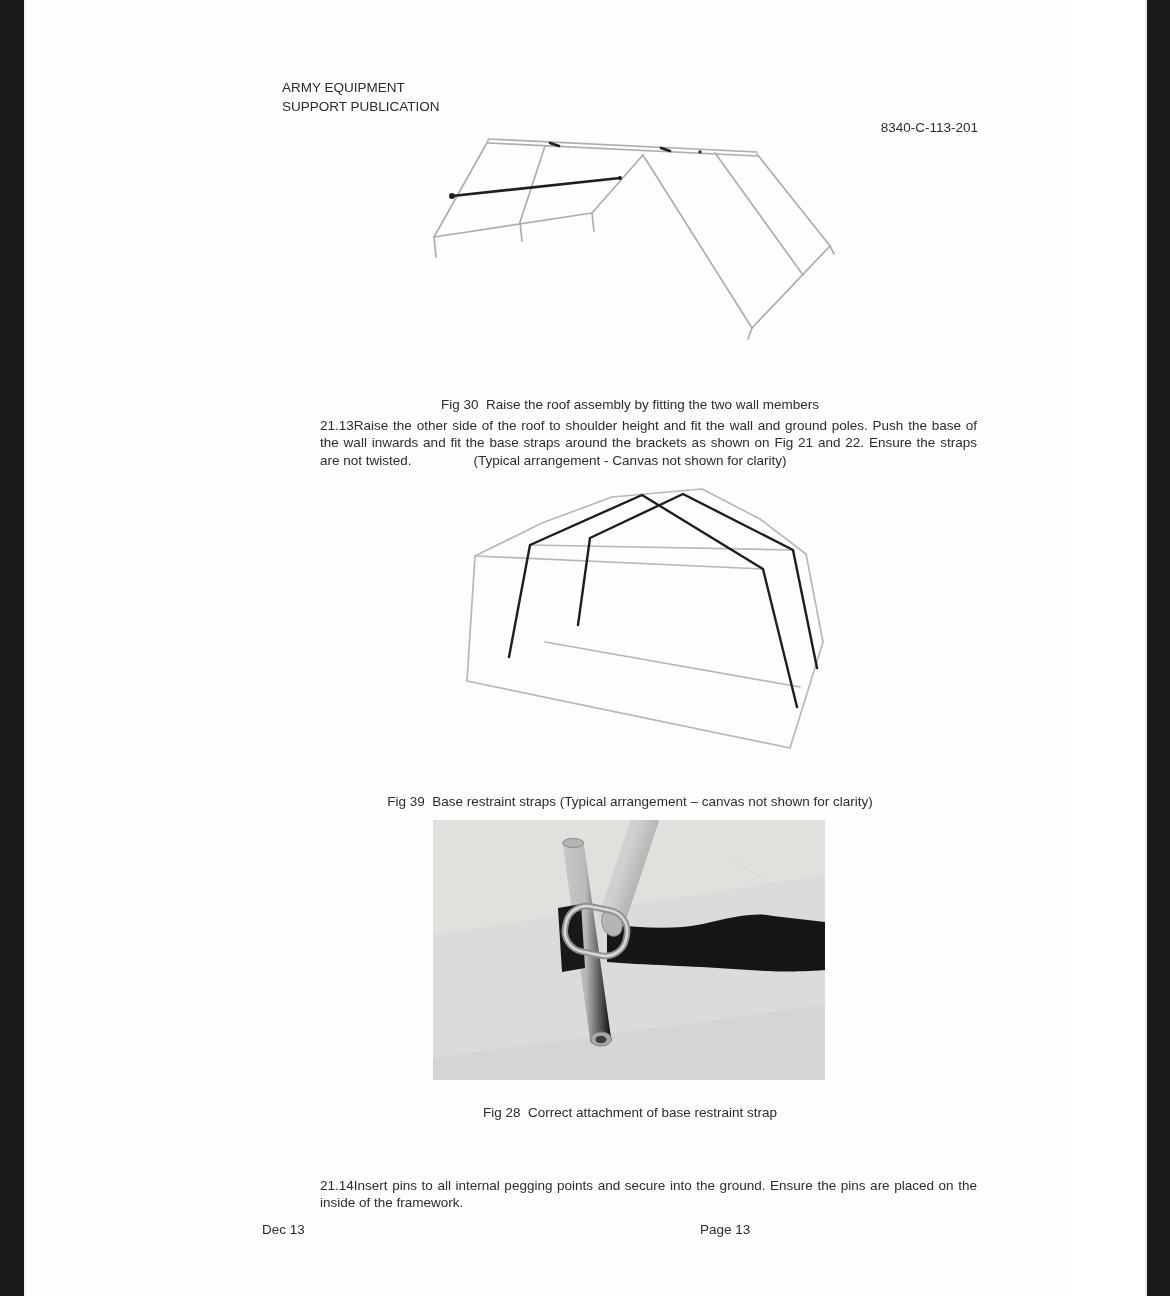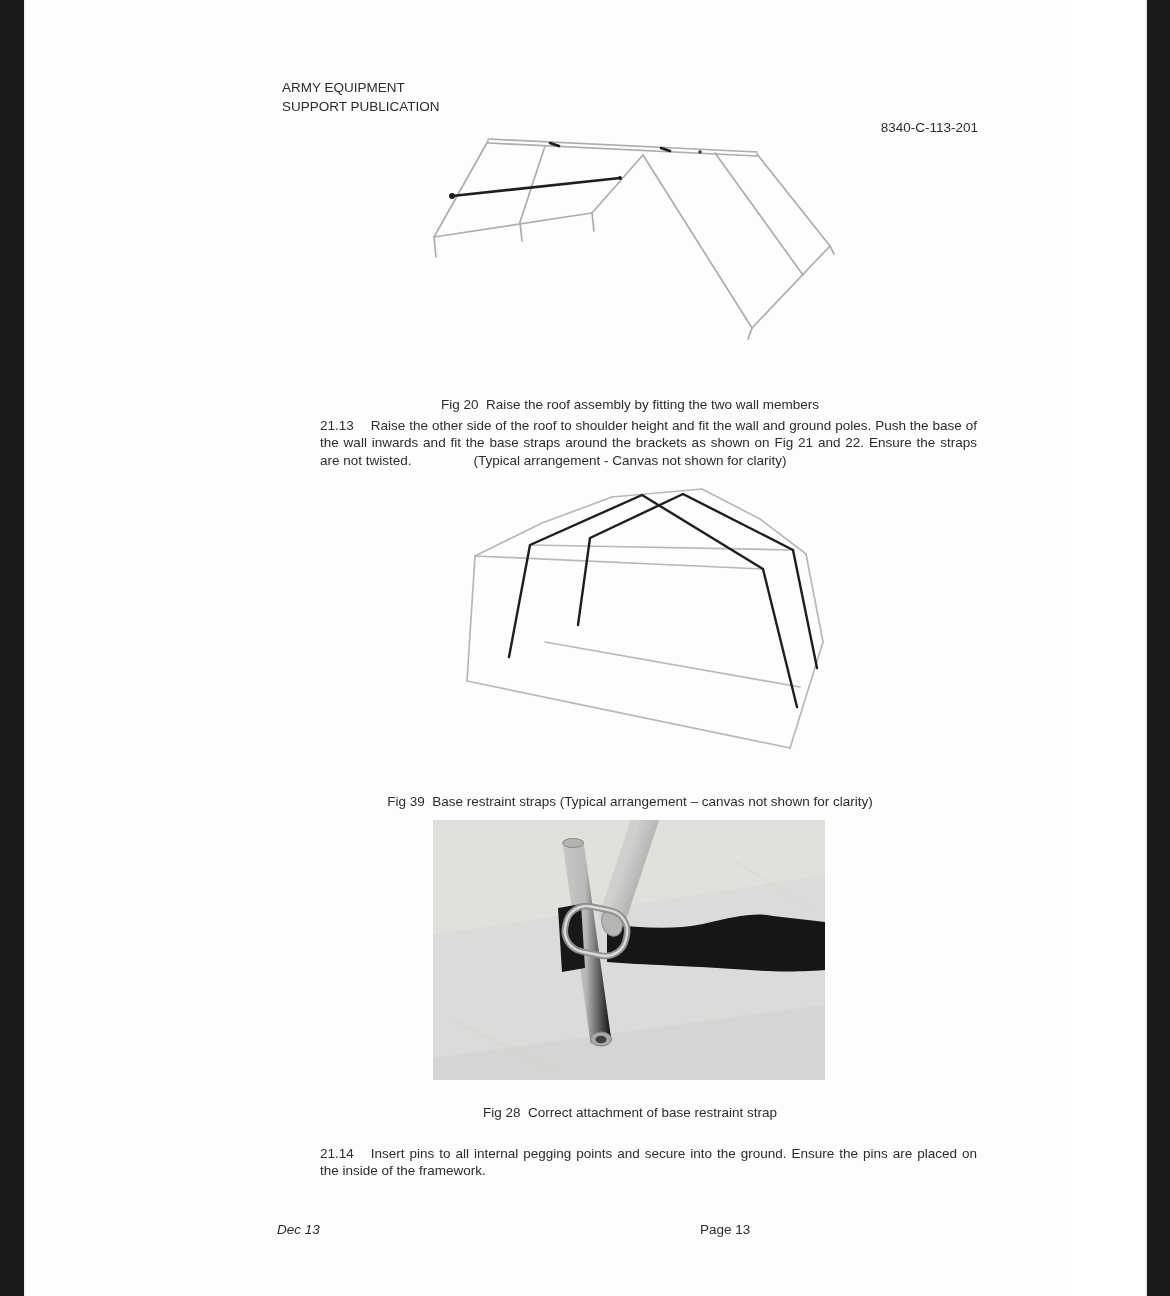--- a/index.html
+++ b/index.html
@@ -16,27 +16,27 @@
   .hdr-left{position:absolute;left:282px;top:78px;line-height:19px;}
   .hdr-right{position:absolute;left:700px;top:78px;width:278px;text-align:right;line-height:19px;margin-top:40px;}
   .caption{position:absolute;left:282px;width:696px;text-align:center;
            line-height:18.5px;white-space:pre-wrap;}
   .cap20{top:359px;}
   .cap21{top:793px;}
   .cap22{top:1104px;}
   .para{position:absolute;left:320px;width:657px;text-align:justify;
         line-height:17.4px;margin:0;}
   .p2113{top:417px;}
-  .p2114{top:1145px;}
-  .pnum{margin-right:17px;}
+  .p2114{top:1177px;}
+  .pnum{}
   .fig-svg{position:absolute;}
   .fig20{left:420px;top:124px;}
   .fig21{left:452px;top:476px;}
   .photo{left:433px;top:820px;}
-  .footer-left{position:absolute;left:277px;top:1222px;font-style:italic;}
+  .footer-left{position:absolute;left:262px;top:1222px;}
   .footer-right{position:absolute;left:700px;top:1222px;width:278px;text-align:left;}
 </style>
 </head>
 <body>
 
 <div class="page">
 
   <div class="bar bar-left"></div>
   <div class="bar bar-left-edge"></div>
   <div class="bar bar-right-edge"></div>
@@ -72,21 +72,21 @@
         <path d="M32,72 L200,54"></path>
         <path d="M130,19 l9,3"></path>
         <path d="M241,24 l9,3"></path>
       </g>
       <circle cx="32" cy="72" r="3" fill="#1e1e1e"></circle>
       <circle cx="200" cy="54" r="2" fill="#1e1e1e"></circle>
       <circle cx="280" cy="28" r="1.8" fill="#3a3a3a"></circle>
     </svg>
 
     <div class="caption cap20">
-      <div>Fig 20  Raise the roof assembly by fitting the two wall members</div>
+      <div>Fig 30  Raise the roof assembly by fitting the two wall members</div>
       <div>(Typical arrangement - Canvas not shown for clarity)</div>
     </div>
 
     <p class="para p2113"><span class="pnum">21.13</span><span>Raise the other side of the roof to shoulder height and fit the wall and ground poles. Push the base of the wall inwards and fit the base straps around the brackets as shown on Fig 21 and 22. Ensure the straps are not twisted.</span></p>
 
     <svg class="fig-svg fig21" width="398" height="292" viewBox="0 0 398 292">
       <g fill="none" stroke="#b8b8b6" stroke-width="1.7" stroke-linecap="round" stroke-linejoin="round">
         <path d="M15,205 L23,80 L90,47 L160,21"></path>
         <path d="M160,21 L250,13"></path>
         <path d="M250,13 L308,43 L354,78"></path>

